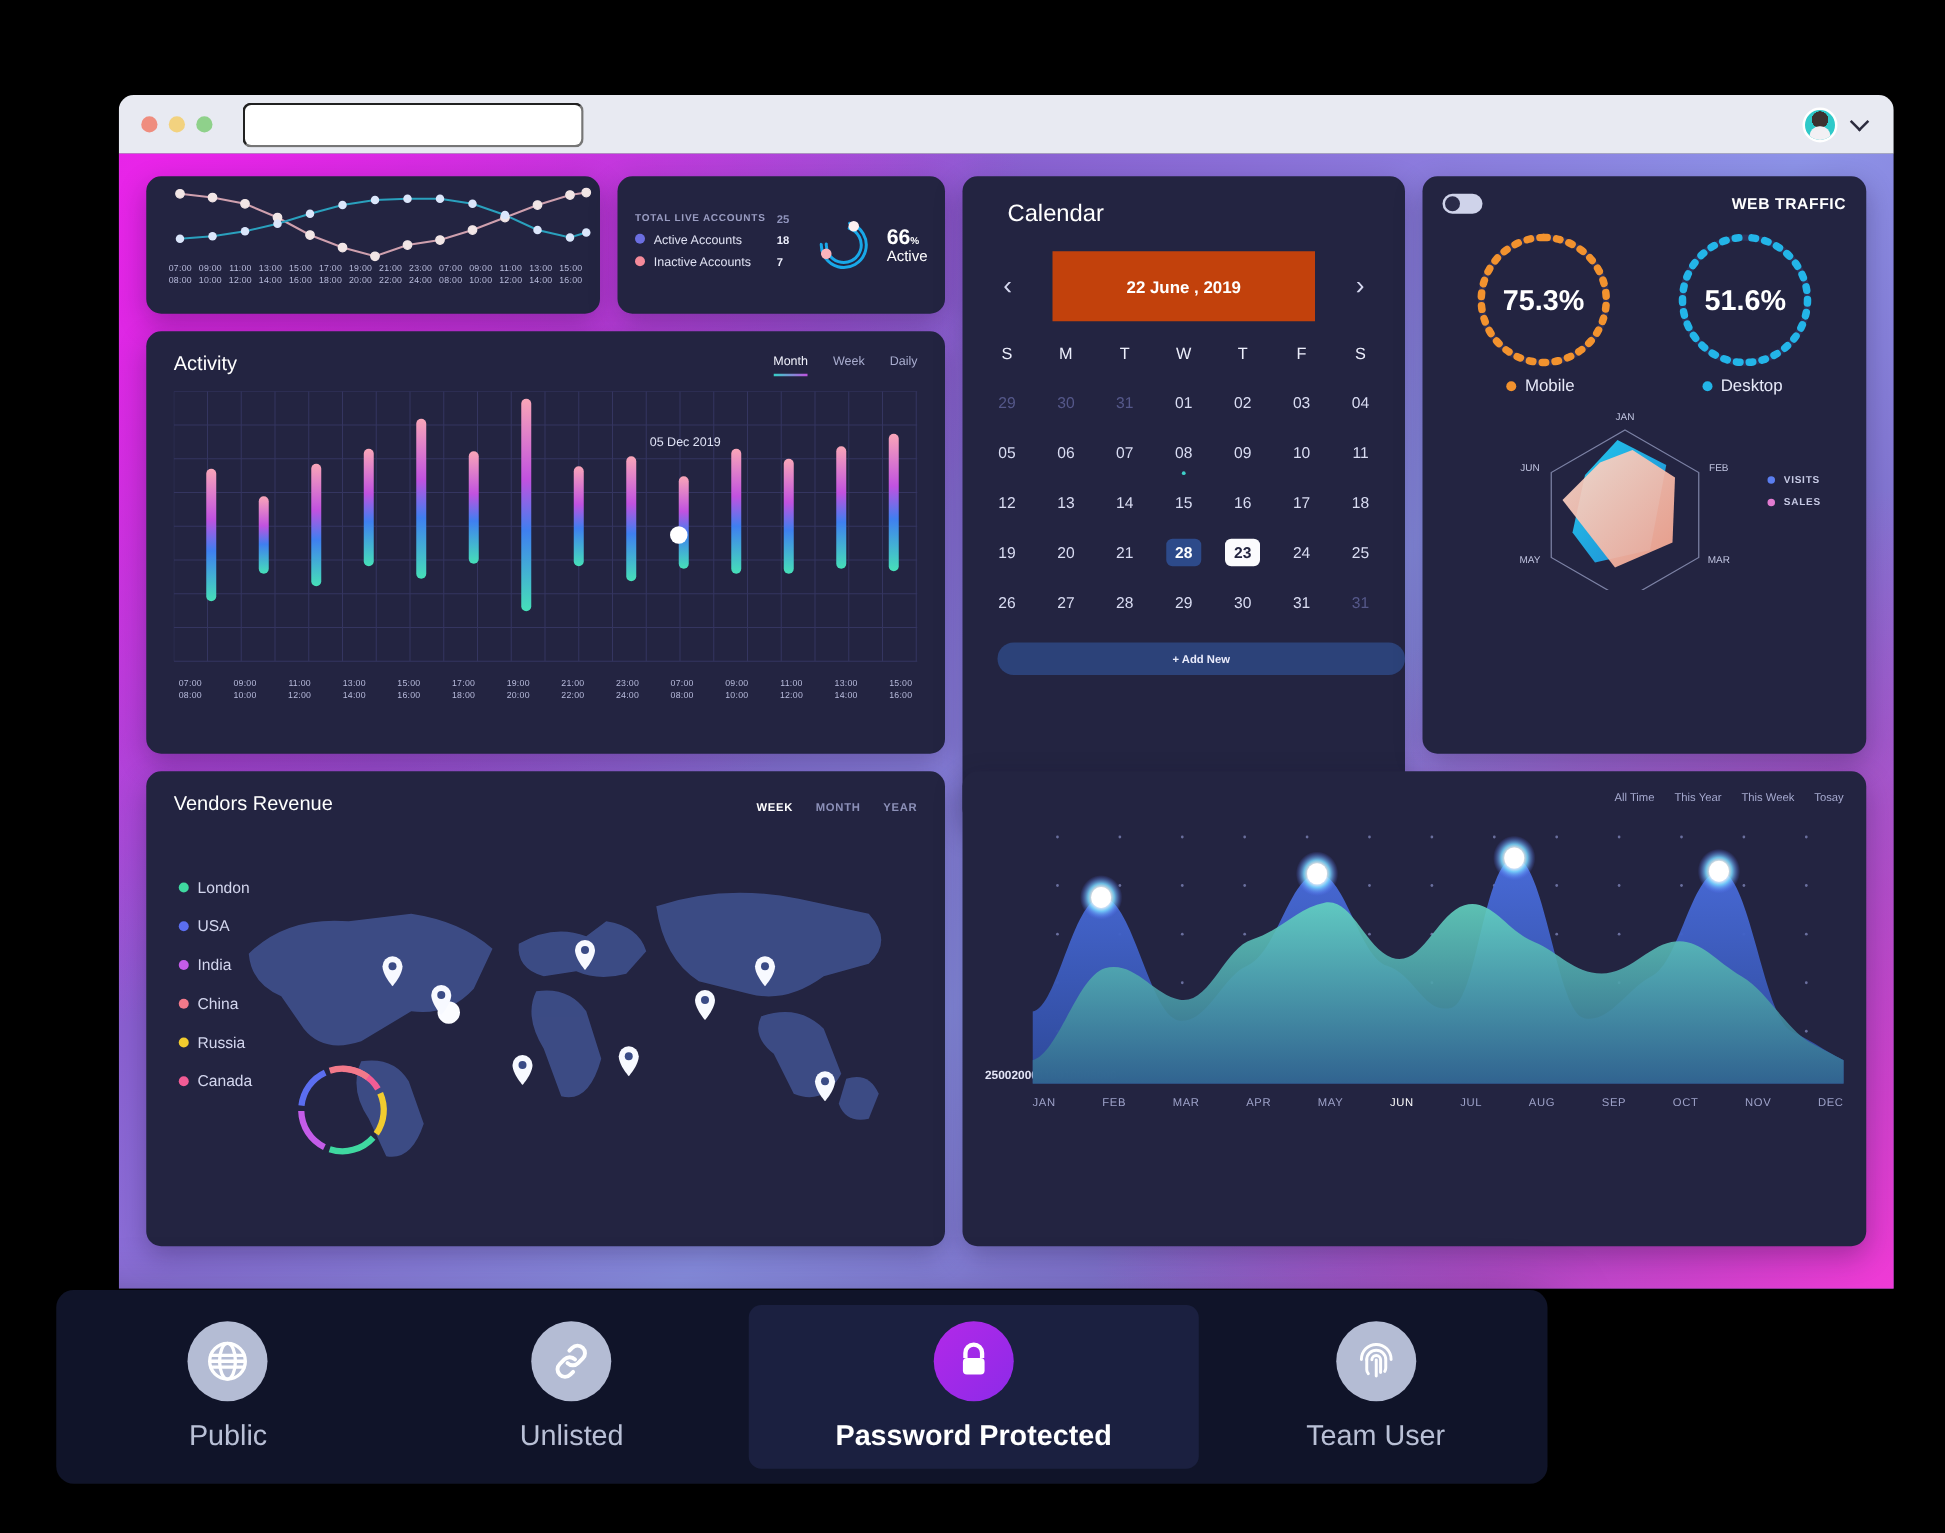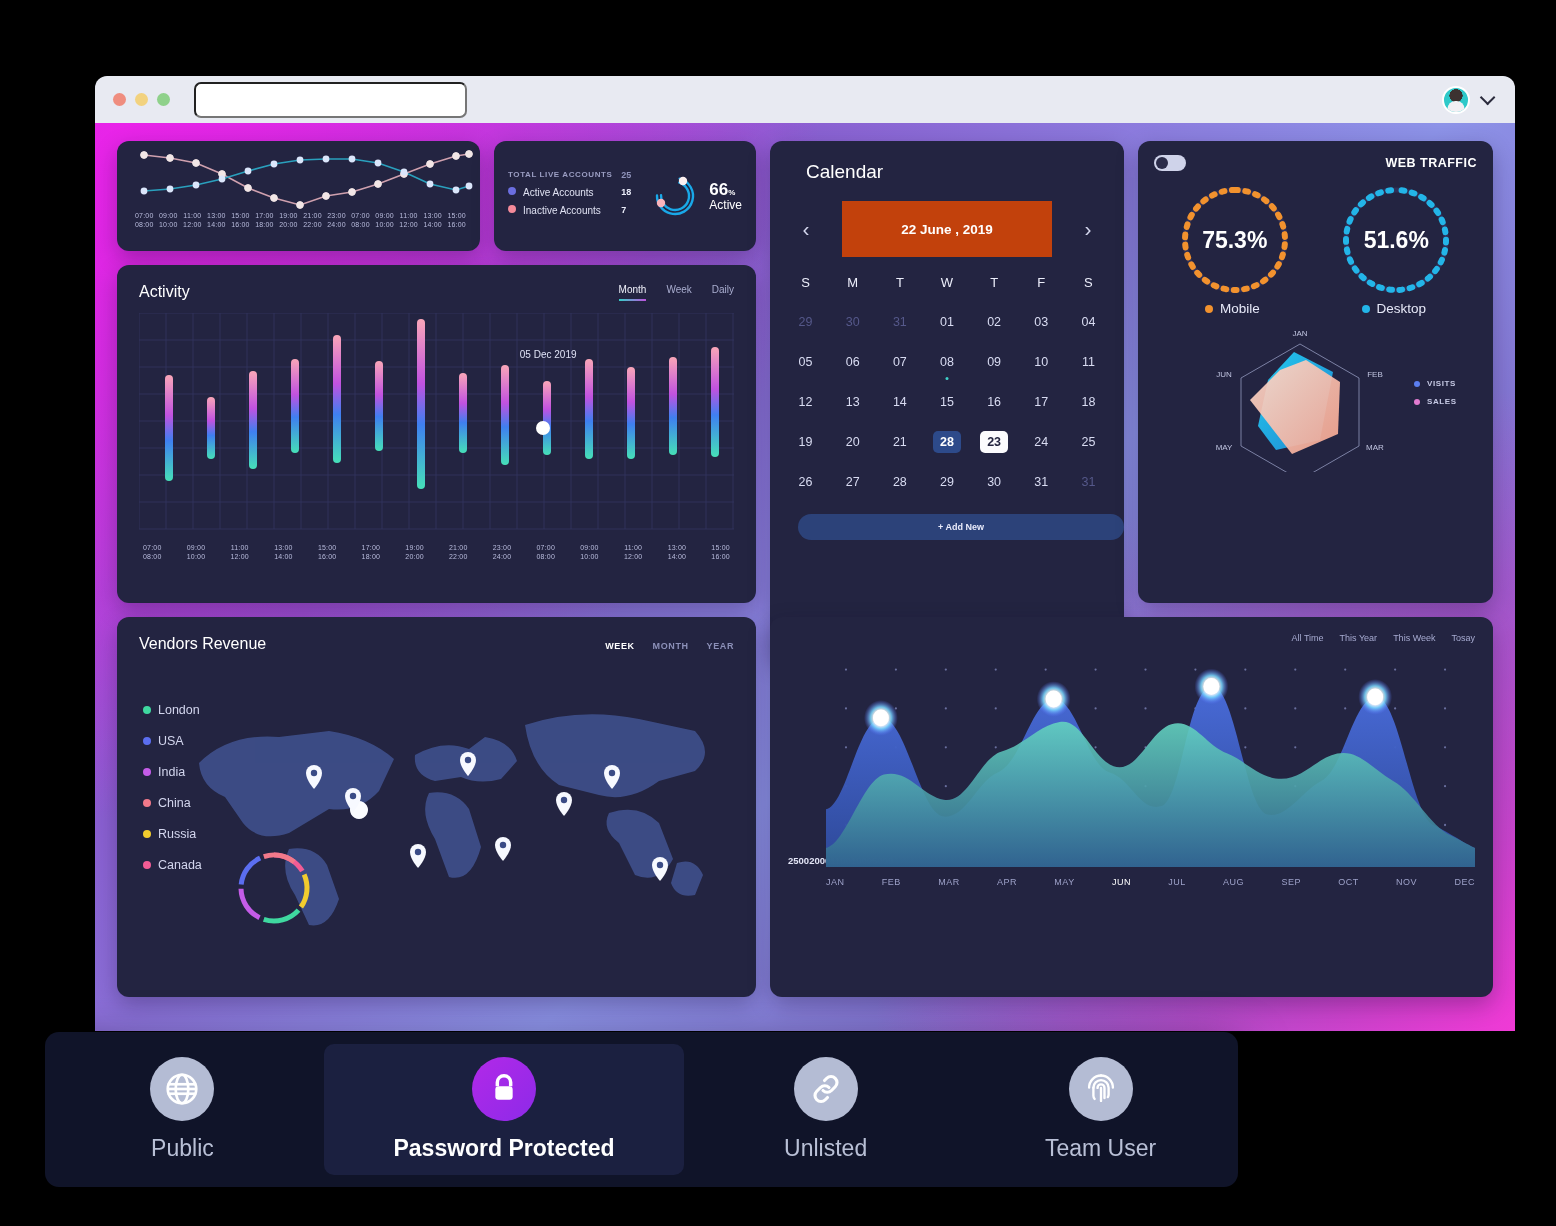--- a/index.html
+++ b/index.html
@@ -785,38 +785,38 @@
           <circle cx="12" cy="12" r="9"></circle>
           <ellipse cx="12" cy="12" rx="4" ry="9"></ellipse>
           <line x1="3" y1="9" x2="21" y2="9"></line>
             <line x1="3" y1="15" x2="21" y2="15"></line>
           <line x1="3" y1="12" x2="21" y2="12"></line>
         </svg>
       </div>
       <div class="p-lbl">Public</div>
     </div>
 
+    <div class="p-opt">
+      <div class="p-ico">
+        <svg width="36" height="36" viewBox="0 0 24 24" fill="none" stroke="#fff" stroke-width="2.1" stroke-linecap="round">
+          <path d="M10 13a4 4 0 0 0 5.66 0l2.5-2.5a4 4 0 0 0-5.66-5.66L11 6.34"></path>
+          <path d="M14 11a4 4 0 0 0-5.66 0l-2.5 2.5a4 4 0 0 0 5.66 5.66L13 17.66"></path>
+        </svg>
+      </div>
+      <div class="p-lbl">Unlisted</div>
+    </div>
+
     <div class="p-opt sel" style="flex:1.35">
       <div class="p-ico">
         <svg width="32" height="32" viewBox="0 0 24 24" fill="#fff">
           <path d="M7 10V7a5 5 0 0 1 10 0v3" fill="none" stroke="#fff" stroke-width="2.6"></path>
           <rect x="5.5" y="10" width="13" height="10" rx="2.4"></rect>
         </svg>
       </div>
       <div class="p-lbl">Password Protected</div>
-    </div>
-
-    <div class="p-opt">
-      <div class="p-ico">
-        <svg width="36" height="36" viewBox="0 0 24 24" fill="none" stroke="#fff" stroke-width="2.1" stroke-linecap="round">
-          <path d="M10 13a4 4 0 0 0 5.66 0l2.5-2.5a4 4 0 0 0-5.66-5.66L11 6.34"></path>
-          <path d="M14 11a4 4 0 0 0-5.66 0l-2.5 2.5a4 4 0 0 0 5.66 5.66L13 17.66"></path>
-        </svg>
-      </div>
-      <div class="p-lbl">Unlisted</div>
     </div>
 
     <div class="p-opt">
       <div class="p-ico">
         <svg width="38" height="38" viewBox="0 0 24 24" fill="none" stroke="#fff" stroke-width="1.5" stroke-linecap="round">
           <path d="M12 3.5c-4.2 0-7.5 3.4-7.5 7.6"></path>
           <path d="M19.5 11.1c0-4.2-3.3-7.6-7.5-7.6"></path>
           <path d="M7.2 11.2a4.8 4.8 0 0 1 9.6 0v4.2a3 3 0 0 1-.5 1.7"></path>
           <path d="M7.2 11.2v5.1a3 3 0 0 0 .8 2"></path>
           <path d="M9.8 11.3a2.2 2.2 0 0 1 4.4 0v6.4"></path>

